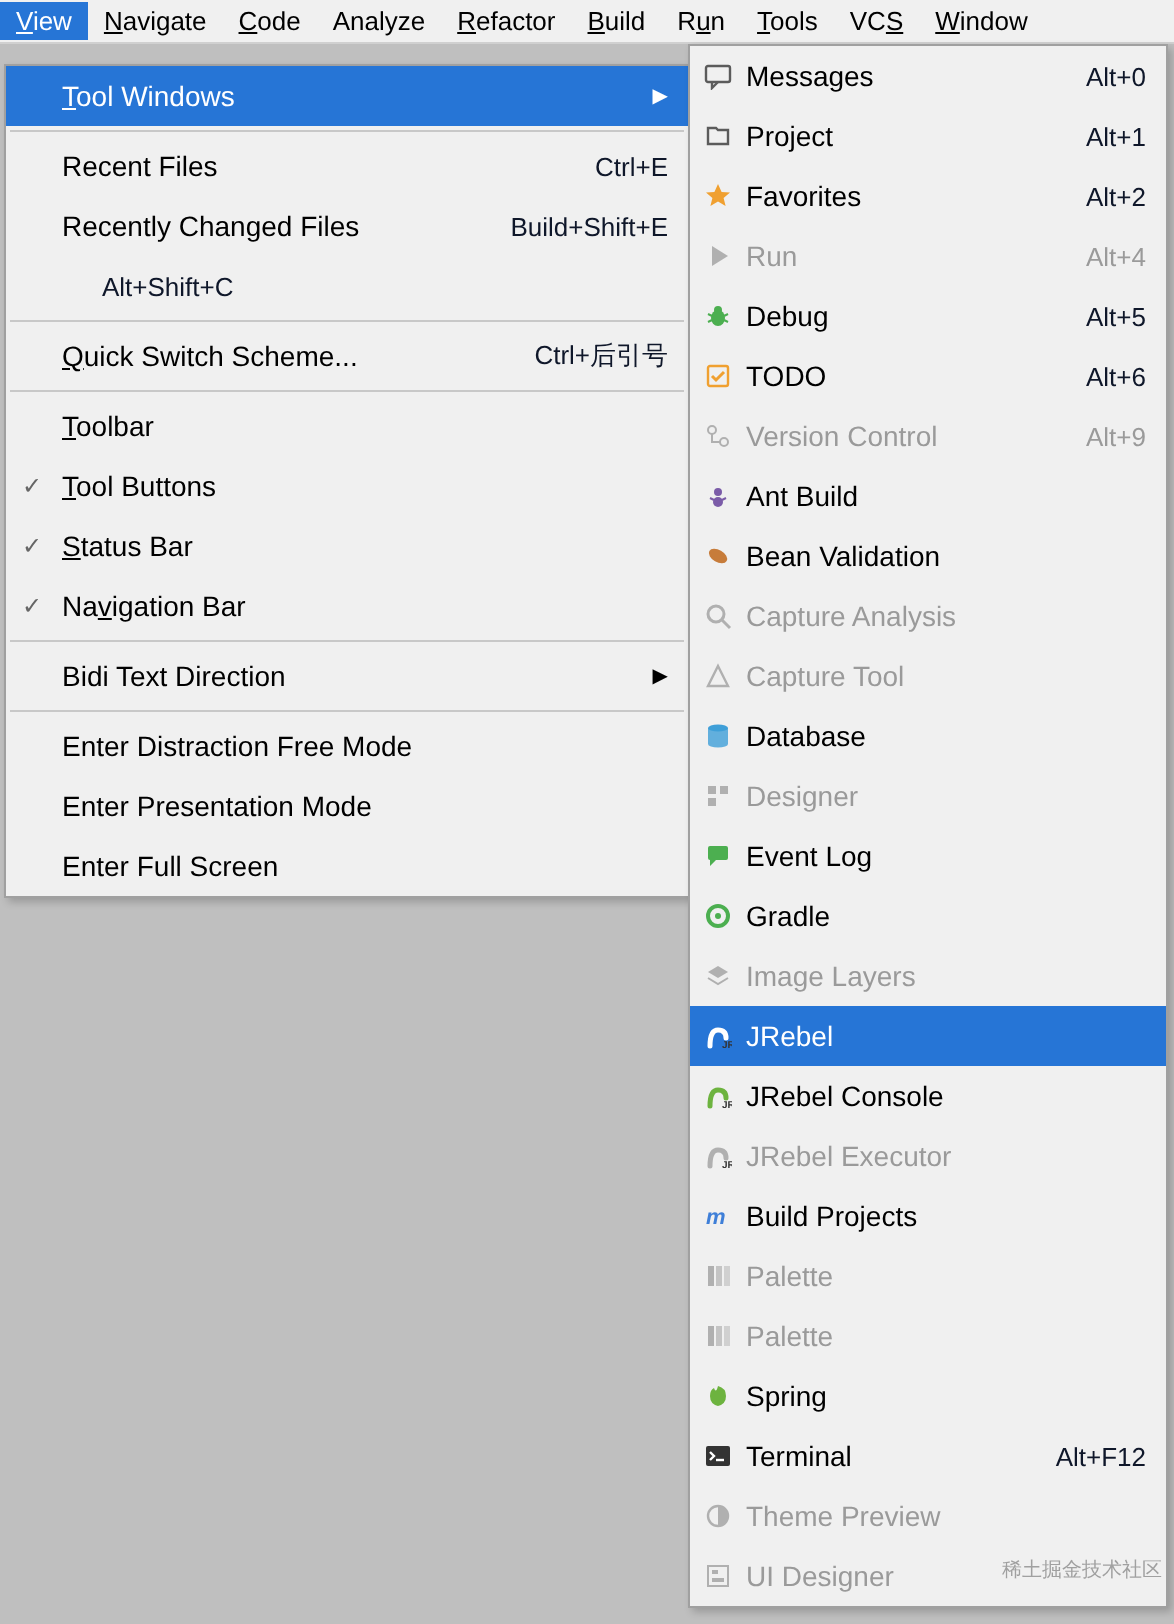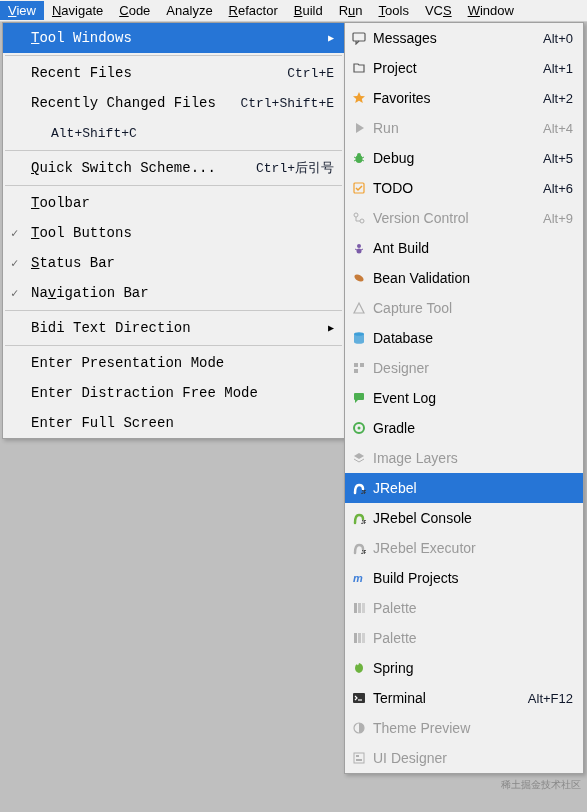--- a/index.html
+++ b/index.html
@@ -32,24 +32,23 @@
     .menubar-item .mn { text-decoration: underline; }
     .menubar-item.active .mn { text-decoration: underline; }
 
     .dropdown {
       position: absolute;
       background: #f0f0f0;
       border: 1px solid #a0a0a0;
       box-shadow: 2px 2px 4px rgba(0,0,0,0.2);
     }
     .dropdown.dd1 {
-      top: 22px;
+      top: 32px;
       left: 2px;
       width: 343px;
-      font-family: Liberation Mono, monospace;
     }
     .dropdown.dd2 {
       top: 22px;
       left: 344px;
       width: 240px;
     }
     .menu-item {
       display: flex;
       align-items: center;
       height: 30px;
@@ -132,21 +131,21 @@
       <span class="label"><span class="mn">T</span>ool Windows</span>
       <span class="arrow">▶</span>
     </div>
     <div class="sep"></div>
     <div class="menu-item">
       <span class="label">Recent Files</span>
       <span class="shortcut">Ctrl+E</span>
     </div>
     <div class="menu-item">
       <span class="label">Recently Changed Files</span>
-      <span class="shortcut">Ctrl+Shift+E</span>
+      <span class="shortcut">Build+Shift+E</span>
     </div>
     <div class="menu-item">
       <span class="shortcut">Alt+Shift+C</span>
     </div>
     <div class="sep"></div>
     <div class="menu-item">
       <span class="label"><span class="mn">Q</span>uick Switch Scheme...</span>
       <span class="shortcut">Ctrl+后引号</span>
     </div>
     <div class="sep"></div>
@@ -165,24 +164,24 @@
       <span class="check">✓</span>
       <span class="label">Na<span class="mn">v</span>igation Bar</span>
     </div>
     <div class="sep"></div>
     <div class="menu-item">
       <span class="label">Bidi Text Direction</span>
       <span class="arrow">▶</span>
     </div>
     <div class="sep"></div>
     <div class="menu-item">
+      <span class="label">Enter Distraction Free Mode</span>
+    </div>
+    <div class="menu-item">
       <span class="label">Enter Presentation Mode</span>
-    </div>
-    <div class="menu-item">
-      <span class="label">Enter Distraction Free Mode</span>
     </div>
     <div class="menu-item">
       <span class="label">Enter Full Screen</span>
     </div>
   </div>
 
 <div class="dropdown dd2" id="tool-windows">
     <div class="menu-item">
       <span class="icon">
         <svg width="14" height="14" viewBox="0 0 14 14">
@@ -270,20 +269,29 @@
       <span class="icon">
         <svg width="14" height="14" viewBox="0 0 14 14">
           <ellipse cx="7" cy="7" rx="5" ry="3" transform="rotate(30 7 7)" fill="#c77c3a"></ellipse>
         </svg>
       </span>
       <span class="label">Bean Validation</span>
     </div>
     <div class="menu-item disabled">
       <span class="icon">
         <svg width="14" height="14" viewBox="0 0 14 14">
+          <circle cx="6" cy="6" r="4" fill="none" stroke="#b0b0b0" stroke-width="1.5"></circle>
+          <line x1="9" y1="9" x2="13" y2="13" stroke="#b0b0b0" stroke-width="1.5"></line>
+        </svg>
+      </span>
+      <span class="label">Capture Analysis</span>
+    </div>
+    <div class="menu-item disabled">
+      <span class="icon">
+        <svg width="14" height="14" viewBox="0 0 14 14">
           <path d="M7 2 L12 12 L2 12 Z" fill="none" stroke="#b0b0b0" stroke-width="1.2"></path>
         </svg>
       </span>
       <span class="label">Capture Tool</span>
     </div>
     <div class="menu-item">
       <span class="icon">
         <svg width="14" height="14" viewBox="0 0 14 14">
           <ellipse cx="7" cy="3" rx="5" ry="1.8" fill="#3f9fd8"></ellipse>
           <path d="M2 3 L2 11 A5 1.8 0 0 0 12 11 L12 3" fill="#3f9fd8" opacity="0.8"></path>

